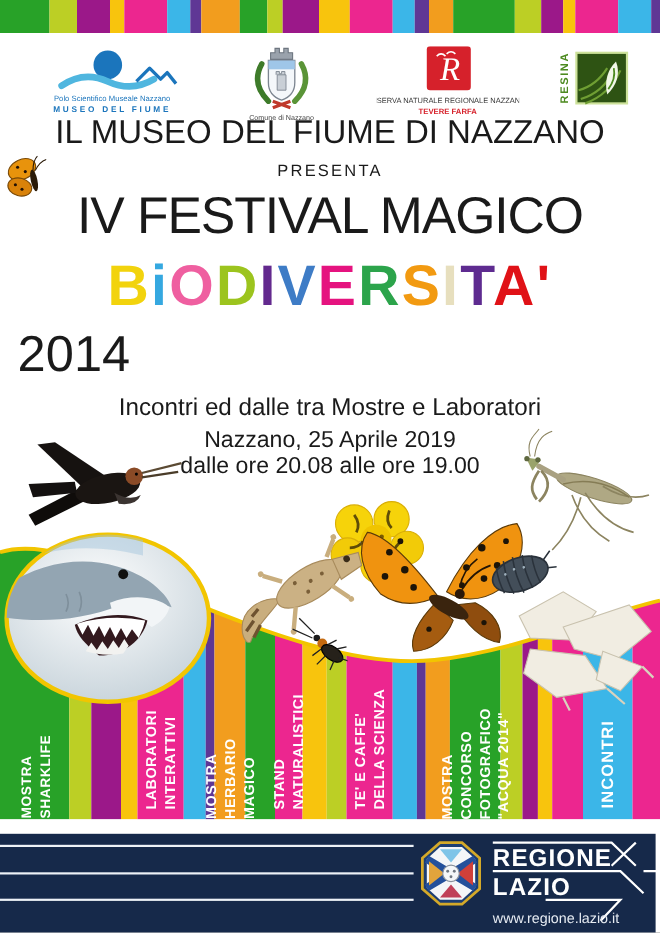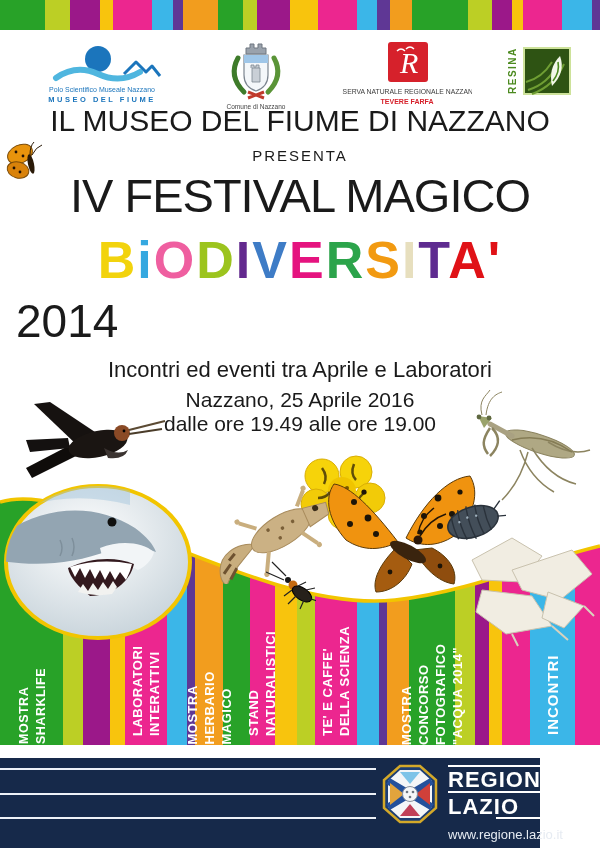--- a/index.html
+++ b/index.html
@@ -31,21 +31,21 @@
     font-size:13px;line-height:17px;white-space:pre-line;text-align:left;letter-spacing:.5px;}
   .el0{left:-34px;top:172px;width:134px;font-size:12.5px;}
   .el1{left:91px;top:176px;width:110px;}
   .el2{left:153px;top:175px;width:112px;}
   .el3{left:202px;top:171px;width:120px;}
   .el4{left:277px;top:172px;width:118px;}
   .el5{left:362px;top:153px;width:140px;}
   .el6{left:510px;top:196px;width:85px;font-size:15px;letter-spacing:1px;}
 
   
-  .footer{position:absolute;left:0;top:758px;width:540px;height:90px;}
+  .footer{position:absolute;left:0;top:758px;width:596px;height:90px;}
   .fline{position:absolute;left:0;width:376px;height:2px;background:#EDF1F7;}
 </style>
 </head>
 <body>
 
 <div class="poster">
 
   <div class="band">
       <div style="width: 45px; background: rgb(40, 162, 40);"></div>
       <div style="width: 25px; background: rgb(188, 207, 37);"></div>
@@ -105,23 +105,23 @@
     <path d="M26,48 q20,-6 30,-26 M24,40 q16,-4 26,-20 M30,52 q22,-8 32,-30" fill="none" stroke="#6F9E33" stroke-width="2"></path>
     <path d="M58,14 q6,16 -8,30 q-4,-18 8,-30 Z" fill="#F2F7E8"></path>
     <path d="M56,20 q2,10 -5,19" fill="none" stroke="#4C8A1F" stroke-width="1.6"></path>
   </svg>
 
   <div class="abs presenta">PRESENTA</div>
   <div class="abs title">IL MUSEO DEL FIUME DI NAZZANO</div>
   <div class="abs festival">IV FESTIVAL MAGICO</div>
   <div class="abs bioword" id="bio-word"><span style="color: rgb(242, 211, 13);">B</span><span style="color: rgb(53, 168, 224);">i</span><span style="color: rgb(239, 95, 160);">O</span><span style="color: rgb(156, 196, 30);">D</span><span style="color: rgb(99, 41, 142);">I</span><span style="color: rgb(62, 124, 198);">V</span><span style="color: rgb(229, 19, 127);">E</span><span style="color: rgb(44, 164, 75);">R</span><span style="color: rgb(242, 154, 17);">S</span><span style="color: rgb(231, 223, 190);">I</span><span style="color: rgb(94, 43, 144);">T</span><span style="color: rgb(224, 18, 23);">A</span><span style="color: rgb(224, 18, 23);">'</span></div>
   <div class="abs year">2014</div>
-  <div class="abs subtitle">Incontri ed eventi tra Aprile e Laboratori</div>
-  <div class="abs dateline">Nazzano, 25 Aprile 2016</div>
-  <div class="abs timeline">dalle ore 19.49 alle ore 19.00</div>
+  <div class="abs subtitle">Incontri ed dalle tra Mostre e Laboratori</div>
+  <div class="abs dateline">Nazzano, 25 Aprile 2019</div>
+  <div class="abs timeline">dalle ore 20.08 alle ore 19.00</div>
 
   <svg class="abs" style="left:4px;top:134px" width="48" height="54" viewBox="0 0 48 54">
     <ellipse cx="16" cy="20" rx="13" ry="9" transform="rotate(-25 16 20)" fill="#E8930C" stroke="#7A4A08" stroke-width="1"></ellipse>
     <ellipse cx="14" cy="36" rx="11" ry="8" transform="rotate(15 14 36)" fill="#D9820A" stroke="#7A4A08" stroke-width="1"></ellipse>
     <circle cx="12" cy="18" r="1.4" fill="#201005"></circle>
       <circle cx="19" cy="22" r="1.4" fill="#201005"></circle>
     <circle cx="10" cy="34" r="1.4" fill="#201005"></circle>
       <circle cx="16" cy="38" r="1.4" fill="#201005"></circle>
     <ellipse cx="27" cy="30" rx="3" ry="10" transform="rotate(-12 27 30)" fill="#2A1A08"></ellipse>
     <path d="M28,21 q4,-8 10,-10 M26,21 q0,-9 4,-13" fill="none" stroke="#2A1A08" stroke-width="1"></path>

